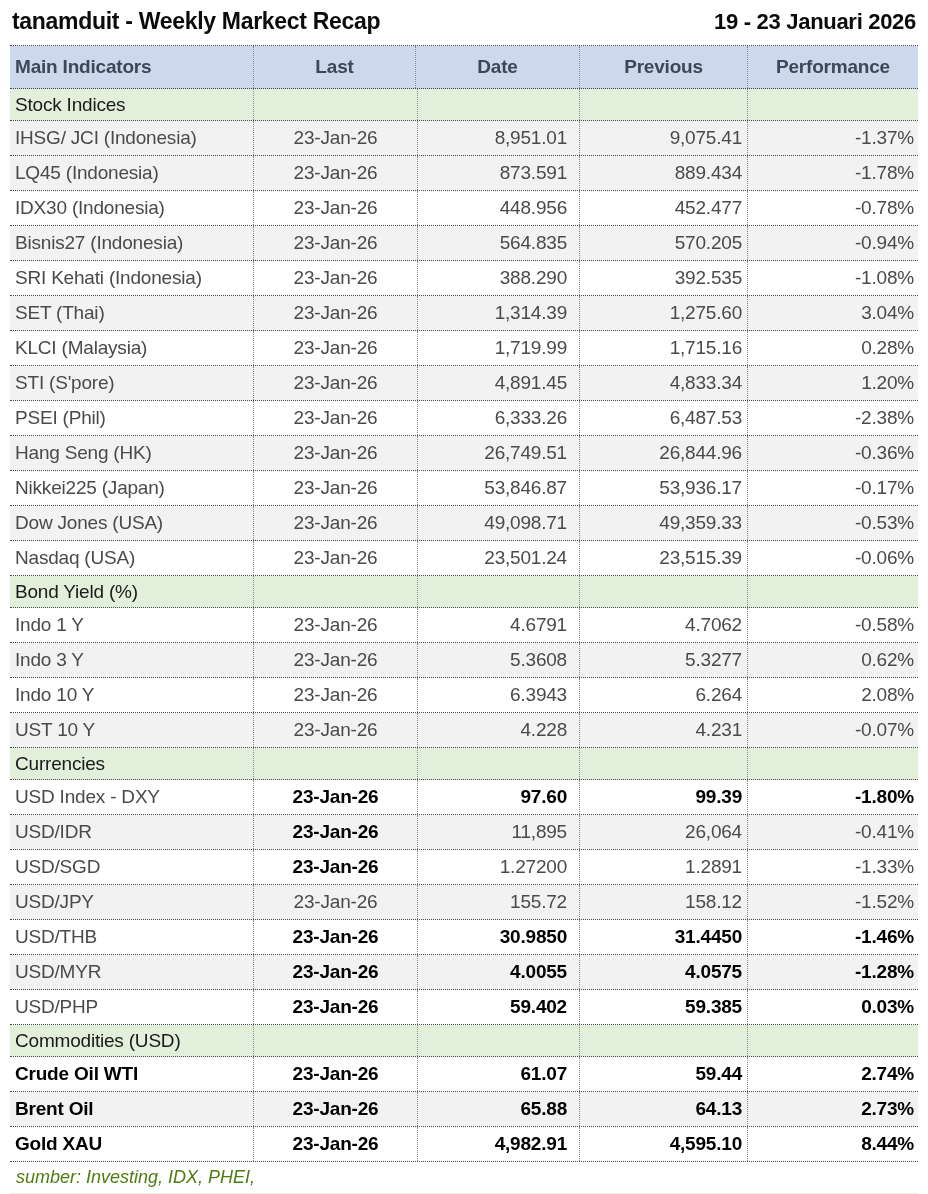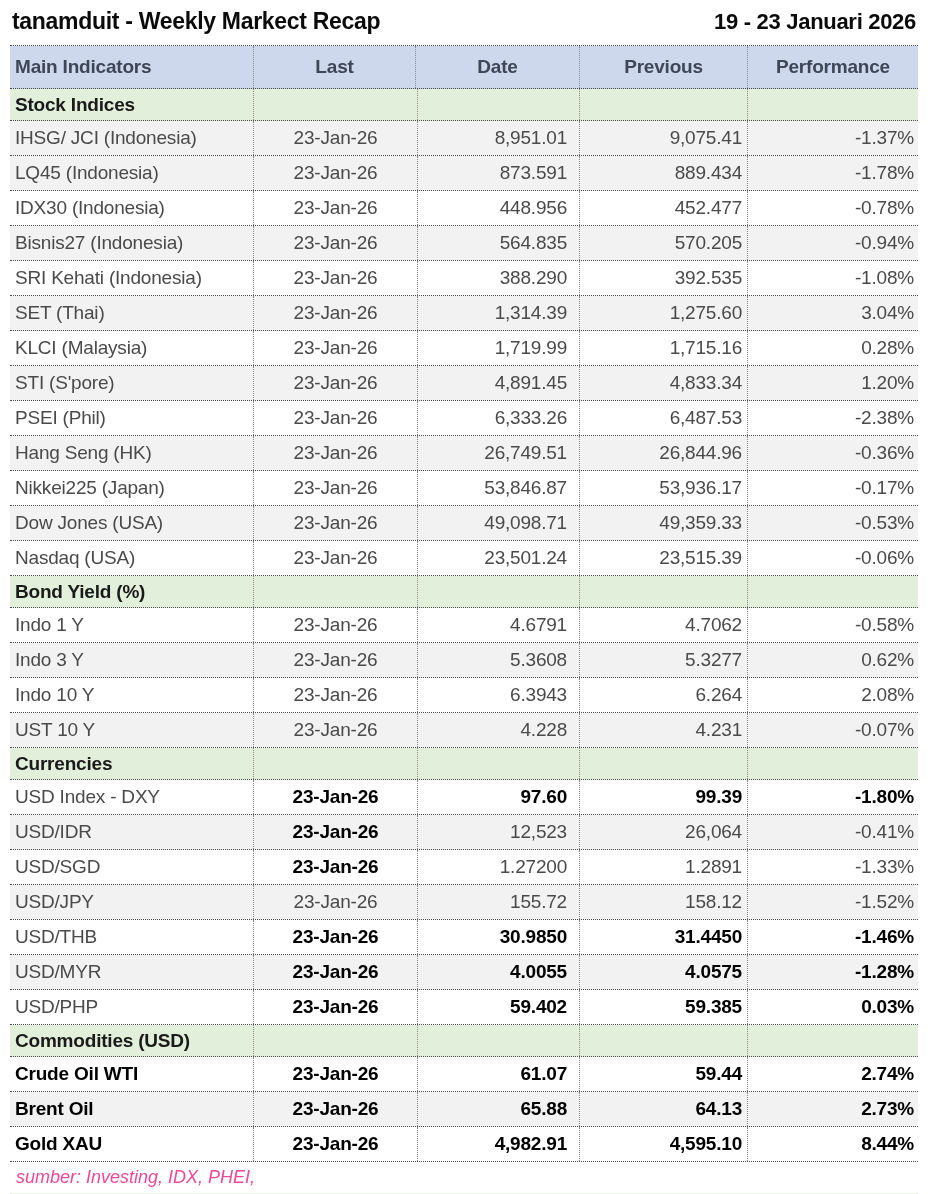--- a/index.html
+++ b/index.html
@@ -38,33 +38,33 @@
     height: 43px;
     background: var(--header-bg, #cdd8ed);
     border-bottom: 1px dotted #444;
   }
   .hrow .cell { font-weight: bold; color: var(--header-text, #3e4757); letter-spacing: -0.2px; }
   .hrow .c1 { justify-content: center; }
   .hrow .c2, .hrow .c3, .hrow .c4 { justify-content: center; padding-right: 0; }
 
   
   .section-row { height: 32px; background: var(--section-bg, #e2efda); }
-  .section-row .cell { font-weight: bold; color: #1a1a1a; letter-spacing: -0.2px; }
+  .section-row .cell { font-weight: normal; color: #1a1a1a; letter-spacing: -0.2px; }
 
   
   .data-row { height: 35px; background: #ffffff; }
   .data-row.shaded { background: var(--band-bg, #f2f2f2); }
   .data-row .cell { color: var(--text-default, #4a4a4a); letter-spacing: -0.2px; }
   .data-row .cell.emph { color: var(--text-emphasis, #000000); font-weight: bold; }
 
   
   .footer {
     height: 30px; display: flex; align-items: center;
     padding-left: 6px; font-size: 18px; font-style: italic;
-    color: #ec4899;
+    color: #4d7c0f;
   }
   .footer-strip { height: 9px; background: var(--strip-bg, #e9f1e2); margin-top: 1px; }
 </style>
 </head>
 <body>
 
 <div class="page">
 
   <div class="titlebar">
     <div class="title">tanamduit - Weekly Markect Recap</div>
@@ -223,21 +223,21 @@
       <div class="row data-row">
         <div class="cell c0">USD Index - DXY</div>
         <div class="cell c1 emph">23-Jan-26</div>
         <div class="cell c2 emph">97.60</div>
         <div class="cell c3 emph">99.39</div>
         <div class="cell c4 emph">-1.80%</div>
       </div>
       <div class="row data-row shaded">
         <div class="cell c0">USD/IDR</div>
         <div class="cell c1 emph">23-Jan-26</div>
-        <div class="cell c2">12,523</div>
+        <div class="cell c2">11,895</div>
         <div class="cell c3">26,064</div>
         <div class="cell c4">-0.41%</div>
       </div>
       <div class="row data-row">
         <div class="cell c0">USD/SGD</div>
         <div class="cell c1 emph">23-Jan-26</div>
         <div class="cell c2">1.27200</div>
         <div class="cell c3">1.2891</div>
         <div class="cell c4">-1.33%</div>
       </div>

